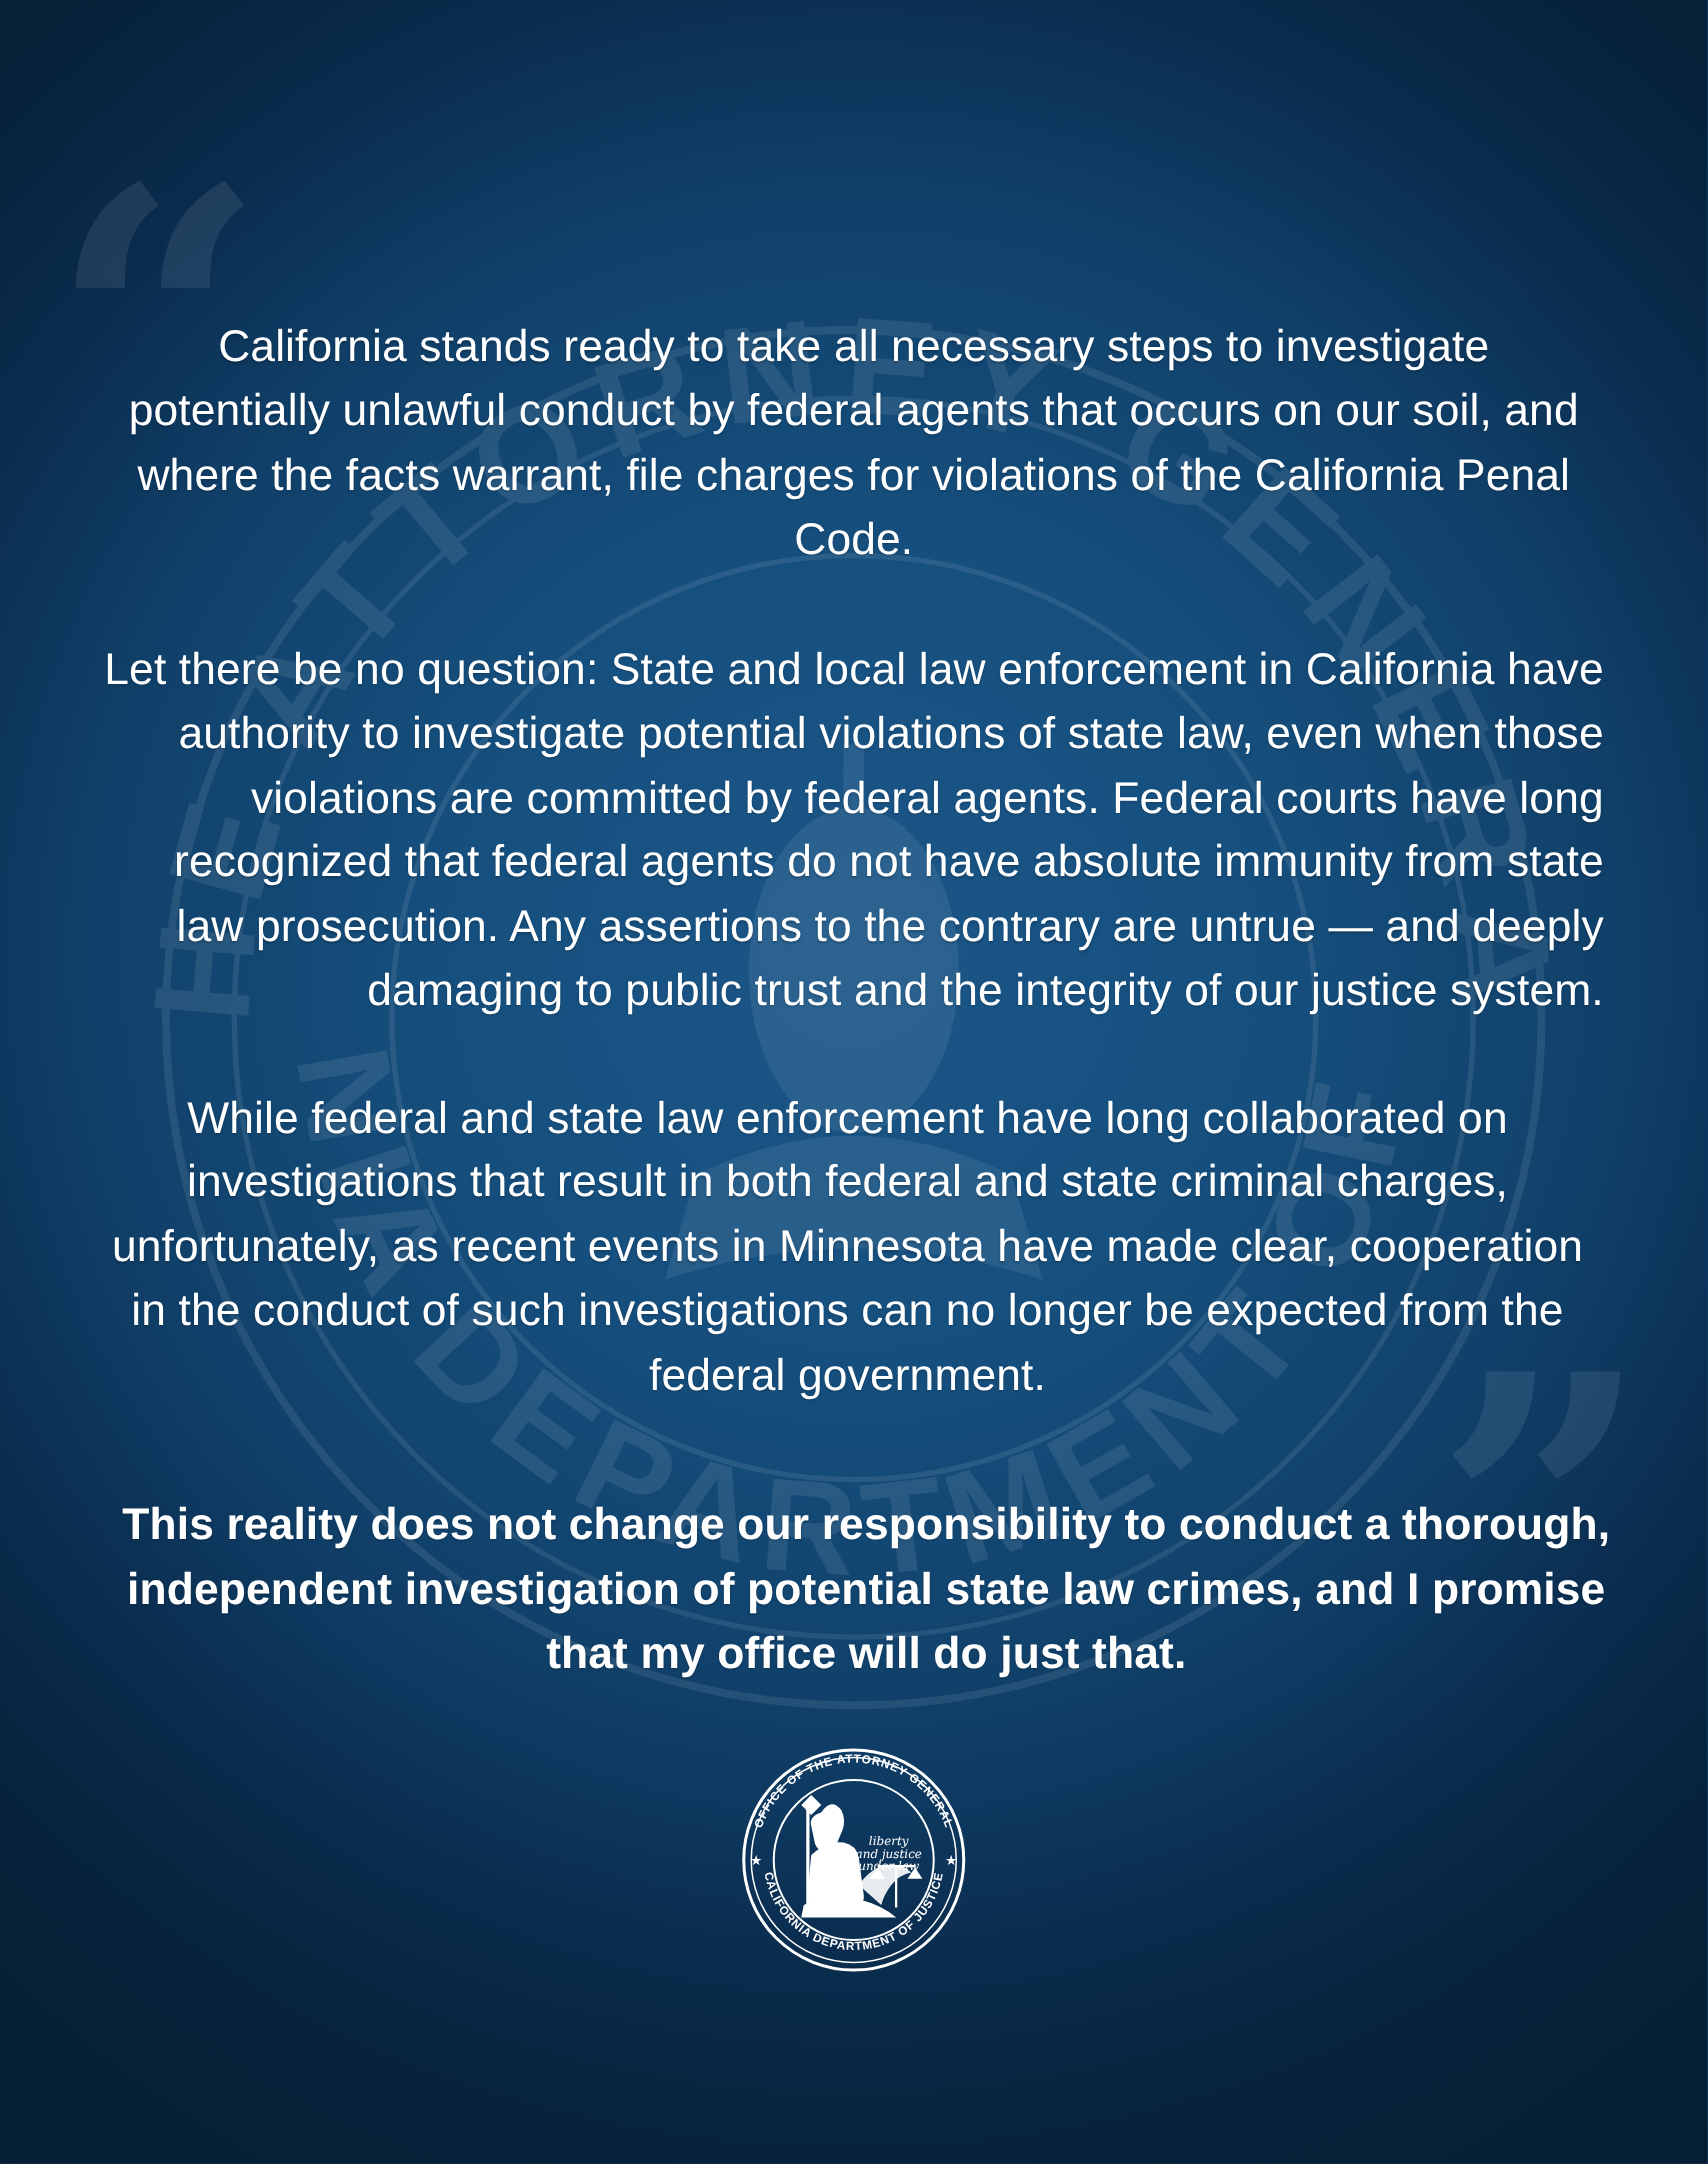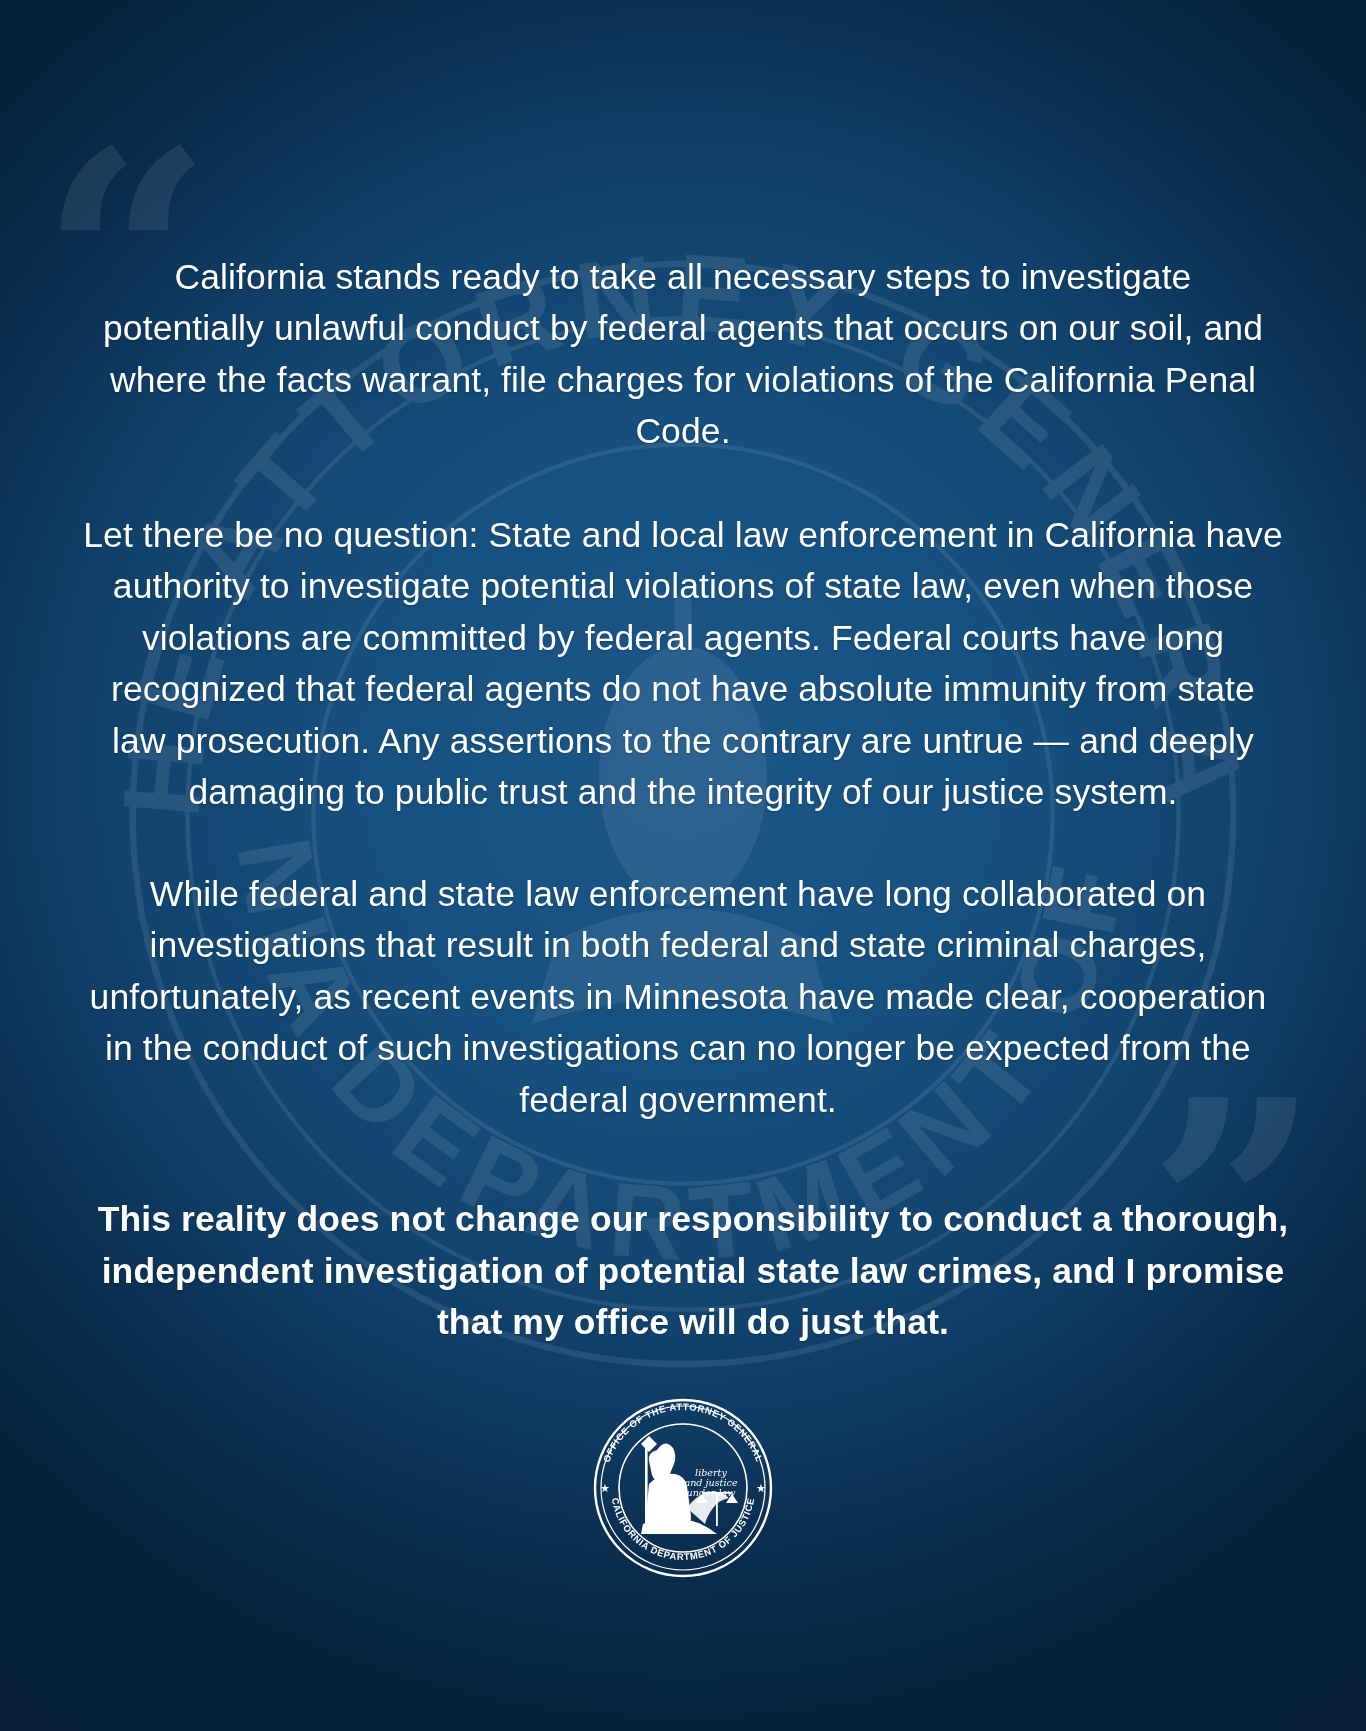--- a/index.html
+++ b/index.html
@@ -85,21 +85,21 @@
   }
 
   .para {
     font-size: 35.5px;
     line-height: 1.45;
     letter-spacing: 0.1px;
     margin: 0 0 38px 0;
     text-shadow: 0 1px 2px rgba(0,0,0,0.22);
   }
   .para.p1 { width: 1180px; margin-left: auto; margin-right: auto; margin-bottom: 52px; }
-  .para.p2 { width: 1200px; margin-bottom: 50px; }
+  .para.p2 { width: 1200px; margin-bottom: 50px; text-align: right; }
   .para.p3 { width: 1190px; margin-bottom: 68px; }
   .para.p4 {
     font-weight: 700;
     width: 1220px;
     margin-bottom: 0;
   }
 
   .seal-wrap {
     position: absolute;
     left: 50%;

